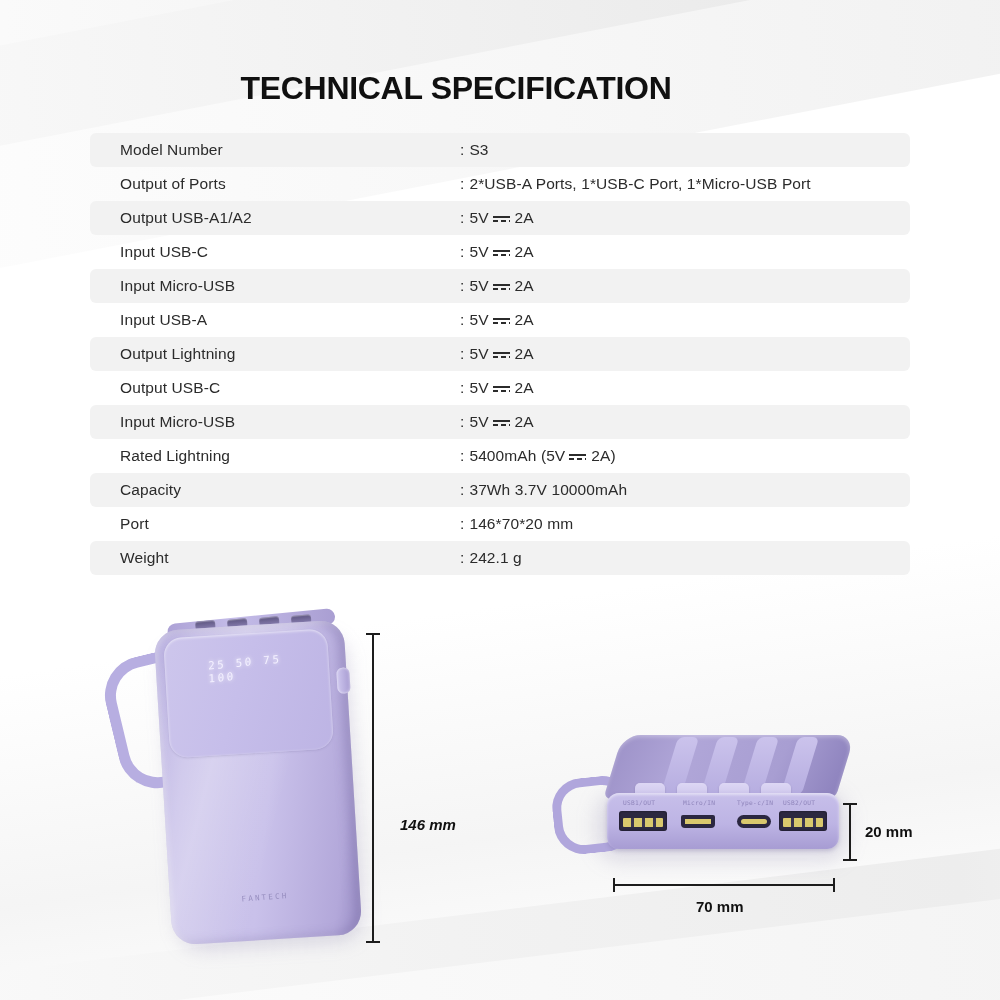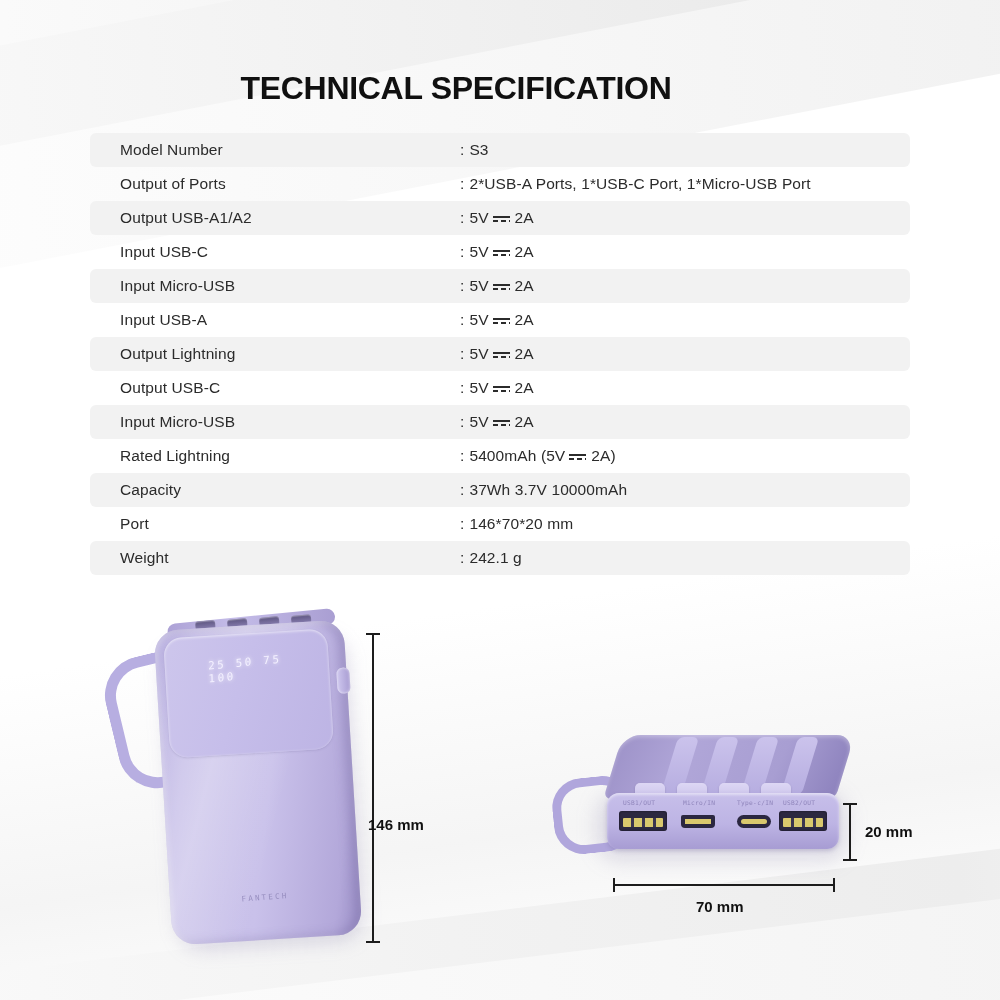--- a/index.html
+++ b/index.html
@@ -196,21 +196,21 @@
   }
 
   
   .dim-line-v{position:absolute;width:2px;background:#1c1c1c;}
   .dim-cap{position:absolute;width:14px;height:2px;background:#1c1c1c;left:-6px;}
   .dim-line-h{position:absolute;height:2px;background:#1c1c1c;}
   .dim-cap-h{position:absolute;width:2px;height:14px;background:#1c1c1c;top:-6px;}
   .dim-text{position:absolute;font-size:15px;font-weight:bold;color:#111;white-space:nowrap;}
 
   .d146{left:372px;top:633px;height:310px;}
-  .t146{left:368px;top:816px;}
+  .t146{left:400px;top:816px;font-style:italic;}
   .d20{left:849px;top:803px;height:58px;}
   .t20{left:865px;top:823px;}
   .d70{left:613px;top:884px;width:222px;}
   .t70{left:696px;top:898px;text-align:right;}
 </style>
 </head>
 <body>
 
 <div class="bg">
   <div class="band b1"></div>

